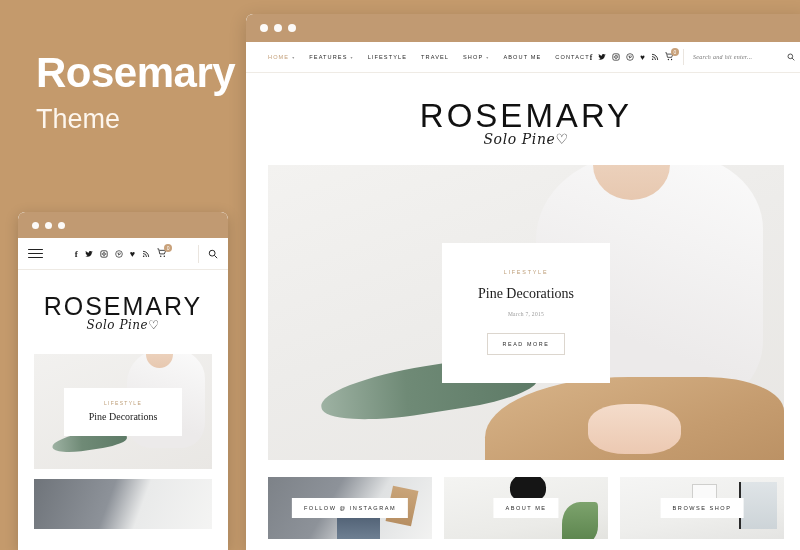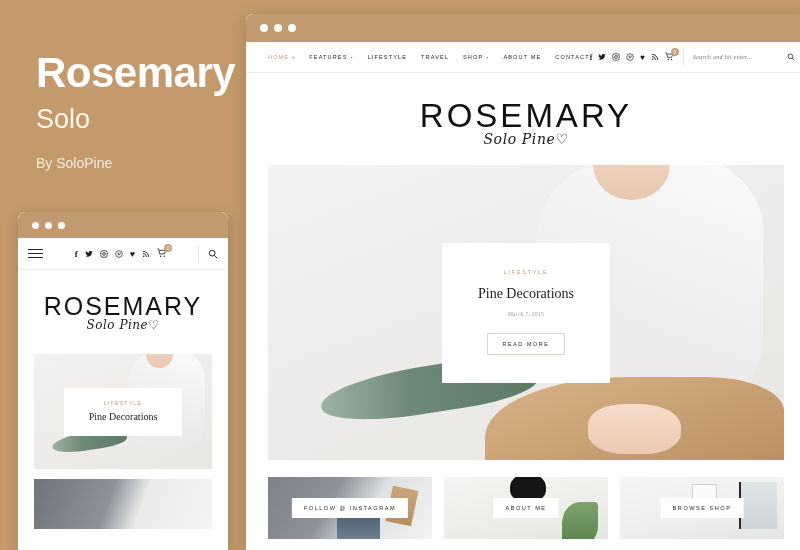--- a/index.html
+++ b/index.html
@@ -240,22 +240,21 @@
   }
 
   .ph-mhero { background: linear-gradient(160deg,#f2f1ef,#e9e7e4); }
   .ph-mstrip { background: linear-gradient(110deg,#6f747a 0%,#8d9299 42%,#e9eaea 60%,#f4f4f3 100%); }
 </style>
 </head>
 <body>
 
 <div class="promo">
   <div class="promo-title">Rosemary</div>
-  <div class="promo-sub">Solo</div>
-  <div class="promo-by">By SoloPine</div>
+  <div class="promo-sub">Theme</div>
 </div>
 
 <div class="desk-win">
 
   <div class="winbar">
     <span class="dot"></span>
     <span class="dot"></span>
     <span class="dot"></span>
   </div>
 

